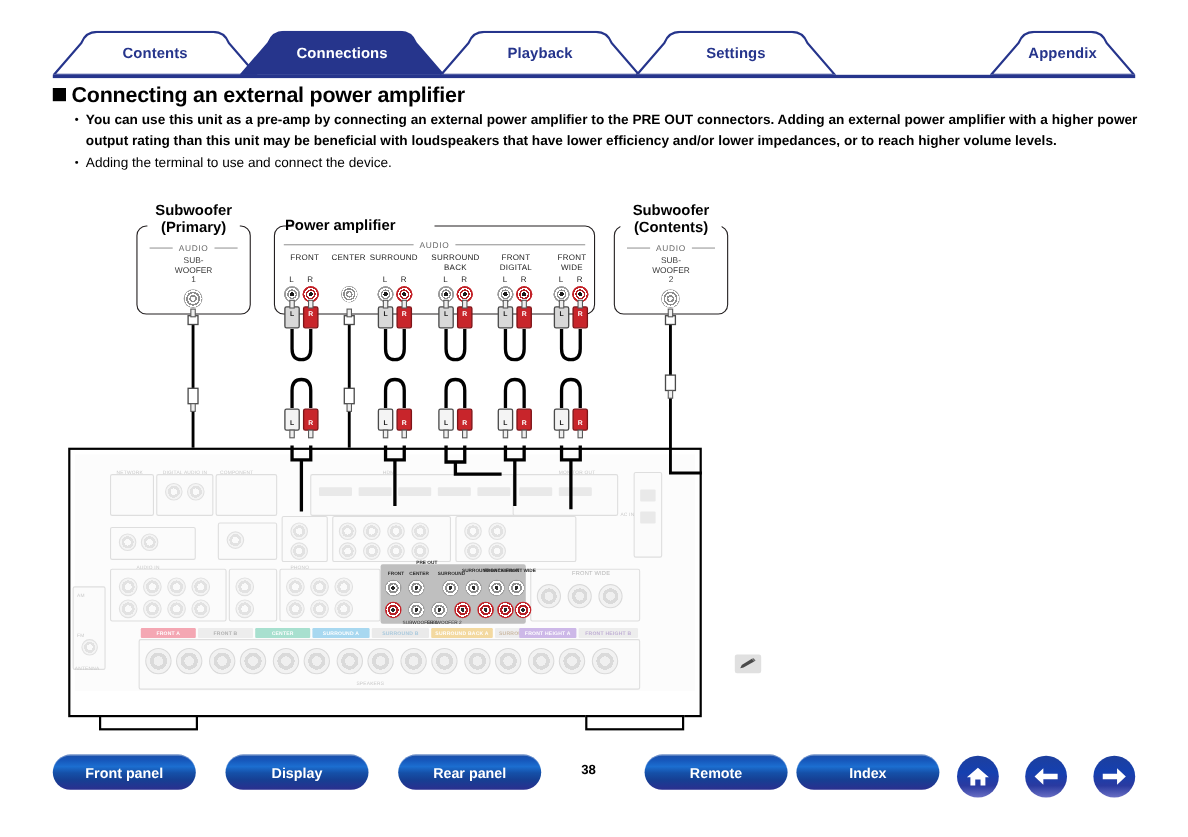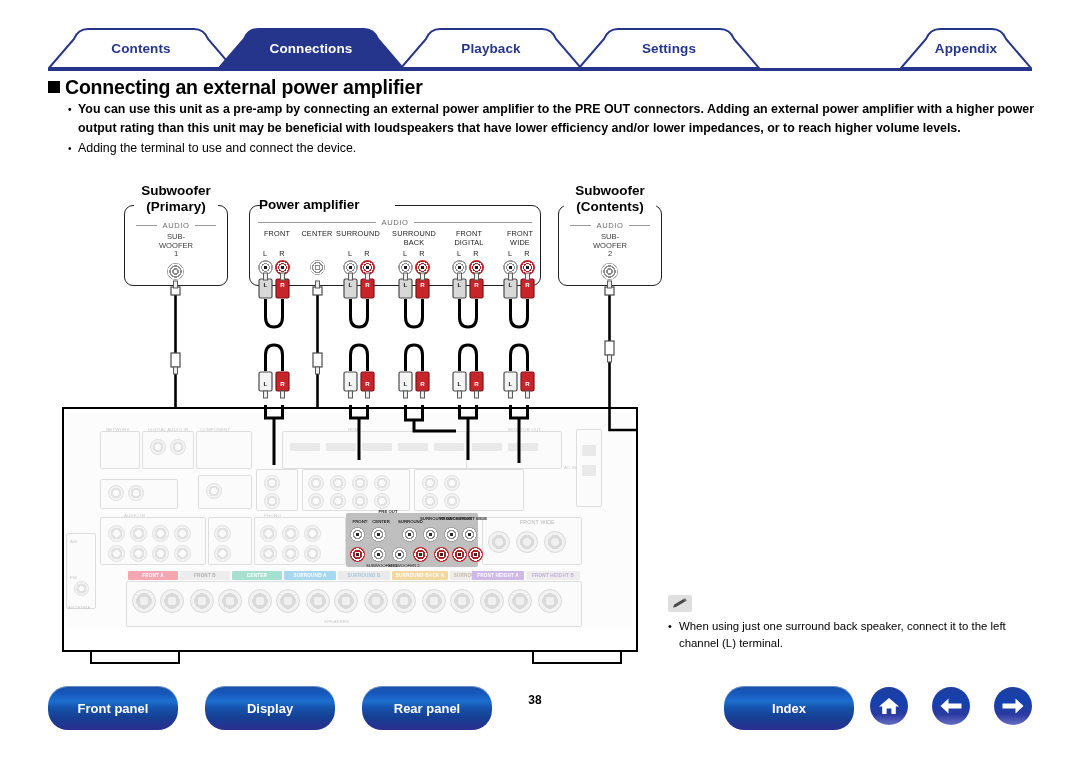--- a/index.html
+++ b/index.html
@@ -237,21 +237,21 @@
     position: relative; font-size: 11.4px; line-height: 17px; color: #000;
     padding-left: 11px;
   }
   #note .notetext::before {
     content: "\2022"; position: absolute; left: 0; top: 0; font-size: 11px;
   }
 
   
   #footer { position: absolute; left: 0; top: 686px; width: 1080px; height: 50px; }
   .pill {
-    position: absolute; top: 0; height: 44px; border-radius: 20px;
+    position: absolute; top: 0; height: 32px; border-radius: 20px;
     display: flex; align-items: center; justify-content: center;
     color: #ffffff; font-size: 13px; font-weight: bold;
     background: linear-gradient(to bottom,
       #1b4fa8 0%, #1657bb 16%, #1c6ed0 34%,
       #1550a8 52%, #163f93 72%, #2b2f8f 100%);
     box-shadow: inset 0 1px 0 rgba(255,255,255,.35);
   }
   #pagenum {
     position: absolute; top: 7px; font-size: 12px; font-weight: bold;
     color: #000; text-align: center;
@@ -698,28 +698,28 @@
     </div>
   </div>
 
   <div id="note">
     <div class="penicon">
       <svg width="16" height="11" viewBox="0 0 16 11" aria-hidden="true">
         <path d="M1 9.6 L2.3 6.6 L11.5 0.9 L13.6 3.3 L3.9 8.9 Z" fill="#4a4a4a"></path>
         <path d="M11.5 0.9 L13.6 3.3 L14.9 2.4 L13.1 0.3 Z" fill="#6a6a6a"></path>
       </svg>
     </div>
-    <div class="notetext">When using just one surround back speaker, connect it to the left channel (L) terminal.</div>
   </div>
 
   <div id="footer">
     <div class="pill" style="left:48px; width:130px;">Front panel</div>
     <div class="pill" style="left:205px; width:130px;">Display</div>
     <div class="pill" style="left:362px; width:130px;">Rear panel</div>
     <div id="pagenum" style="left:505px; width:60px;">38</div>
+    <div class="pill" style="left:586px; width:130px;">Remote</div>
     <div class="pill" style="left:724px; width:130px;">Index</div>
 
     <div class="circbtn" style="left:870px;">
       <svg width="22" height="20" viewBox="0 0 22 20" aria-hidden="true">
         <path d="M11 2 L21 10.5 L17.8 10.5 L17.8 18 L13.4 18 L13.4 12.6 L8.6 12.6 L8.6 18 L4.2 18 L4.2 10.5 L1 10.5 Z" fill="#ffffff"></path>
       </svg>
     </div>
     <div class="circbtn" style="left:932px;">
       <svg width="24" height="18" viewBox="0 0 24 18" aria-hidden="true">
         <path d="M9.5 1.5 L1.5 9 L9.5 16.5 L9.5 11.5 L22.5 11.5 L22.5 6.5 L9.5 6.5 Z" fill="#ffffff"></path>

